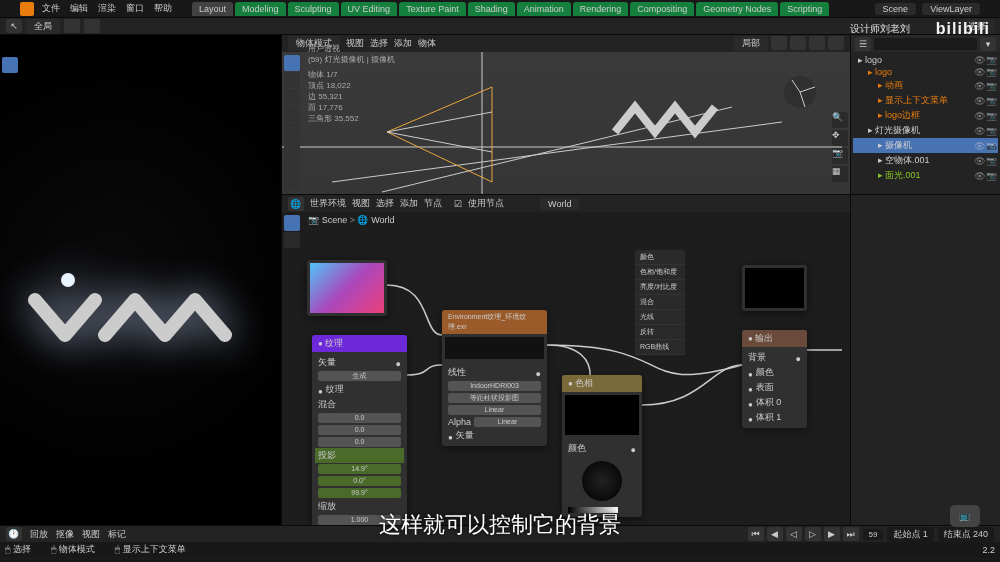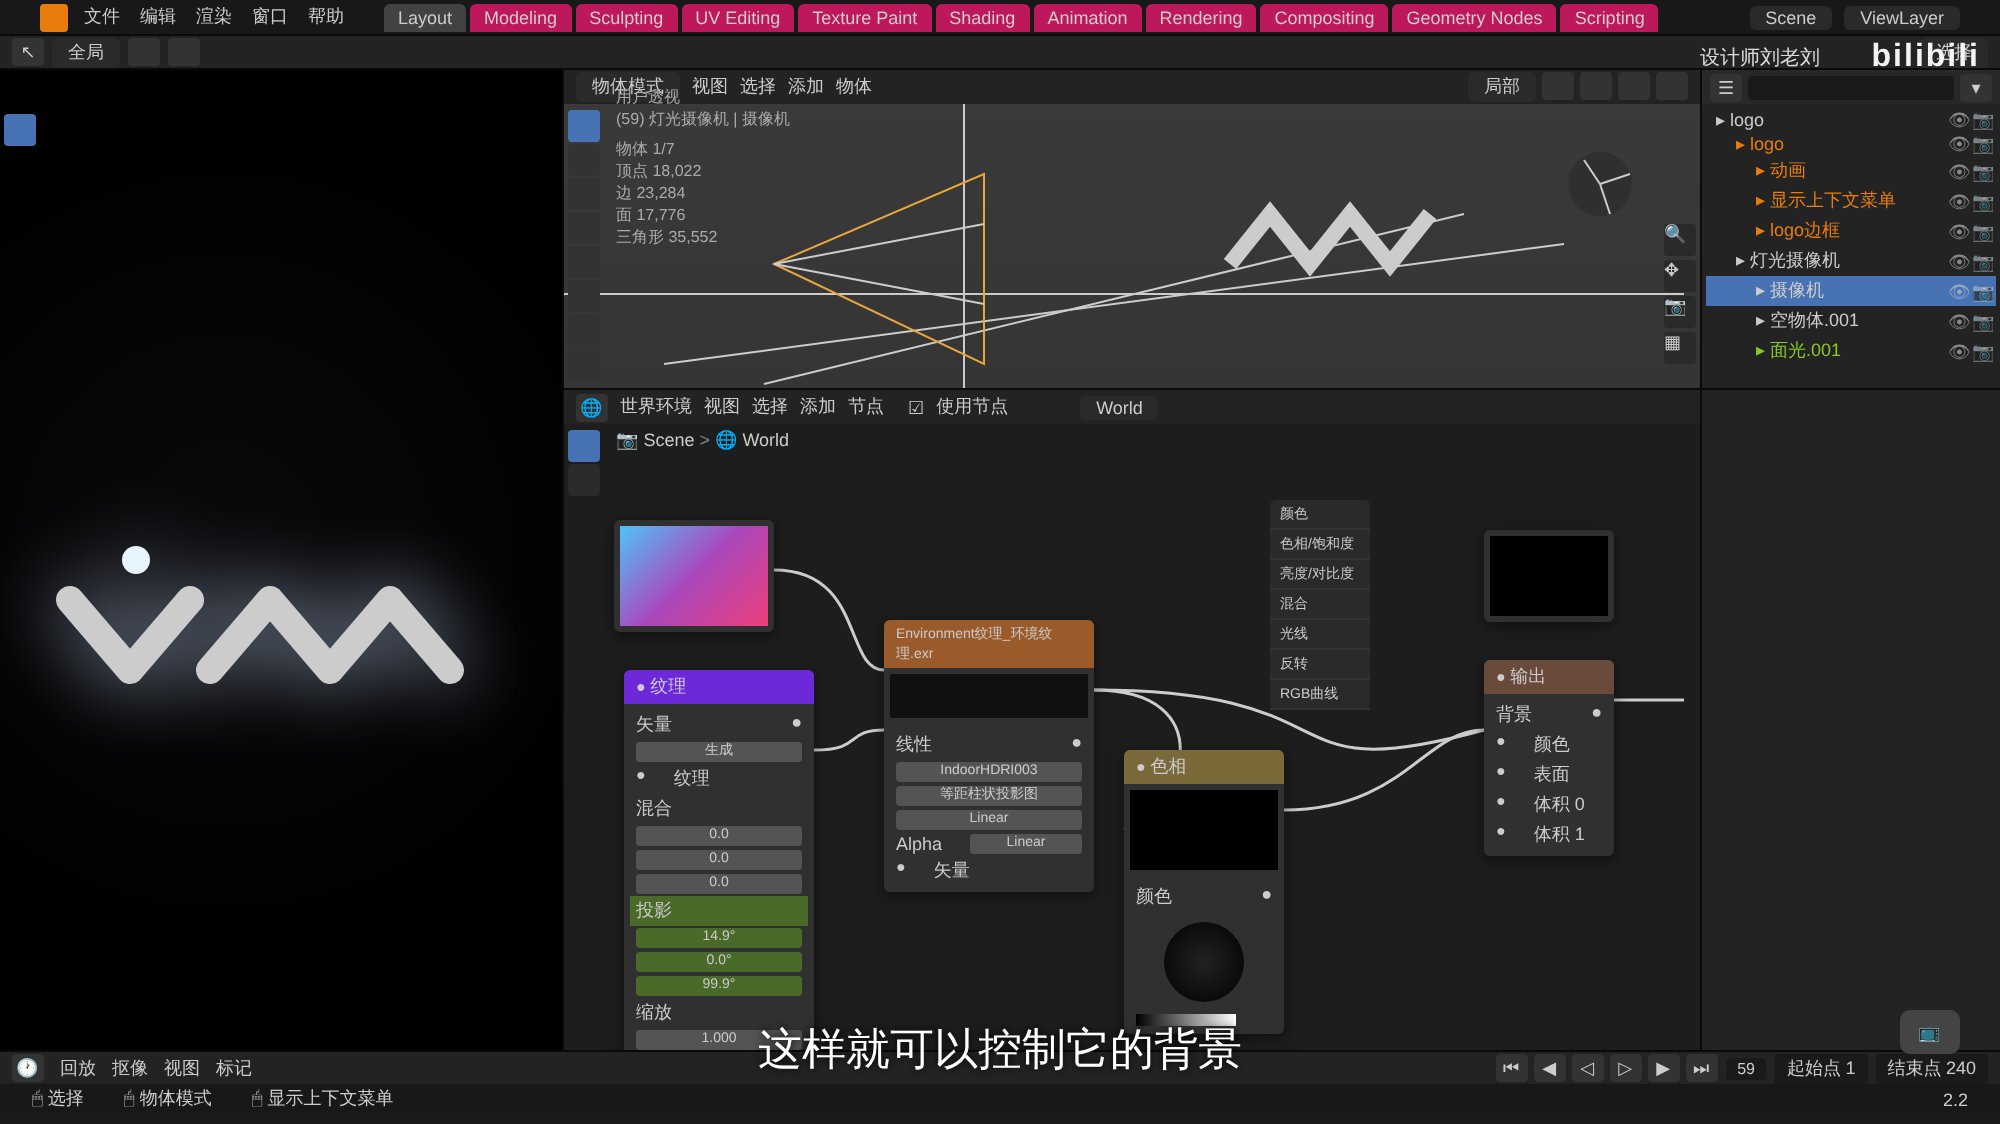--- a/index.html
+++ b/index.html
@@ -2,21 +2,21 @@
 <html><head>
 <meta charset="utf-8">
 <style>
 *{margin:0;padding:0;box-sizing:border-box;font-family:sans-serif;color:#ccc;font-size:9px}
 body{background:#1a1a1a;width:1000px;height:562px;overflow:hidden;position:relative}
 .topbar{height:18px;background:#181818;display:flex;align-items:center;padding:0 20px;gap:8px;border-bottom:1px solid #0a0a0a}
 .topbar .logo{width:14px;height:14px;background:#e87d0d;border-radius:2px}
 .menu{display:flex;gap:10px}
 .menu span{font-size:9px}
 .tabs{display:flex;gap:2px;margin-left:12px}
-.tab{padding:2px 7px;background:#be185d;border-radius:3px 3px 0 0;font-size:9px}
+.tab{padding:2px 7px;background:#15803d;border-radius:3px 3px 0 0;font-size:9px}
 .tab.active{background:#424242}
 .right-hdr{margin-left:auto;display:flex;gap:6px;align-items:center}
 .pill{background:#2a2a2a;padding:1px 8px;border-radius:3px;font-size:9px}
 .toolbar{height:17px;background:#232323;display:flex;align-items:center;padding:0 6px;gap:4px;border-bottom:1px solid #0a0a0a}
 .btn-sm{width:16px;height:14px;background:#333;border-radius:2px;display:flex;align-items:center;justify-content:center}
 .main{display:flex;height:490px}
 .left-panel{width:282px;background:#000;position:relative;border-right:1px solid #0a0a0a}
 .viewport-render{width:100%;height:100%;background:radial-gradient(circle at 40% 48%,#0a0a0c 0%,#000 70%);display:flex;align-items:center;justify-content:flex-start;padding-left:20px}
 .logo-render{width:230px;height:100px;position:relative;margin-top:60px}
 .logo-render svg{filter:drop-shadow(0 0 20px rgba(200,220,255,0.8))}
@@ -35,21 +35,21 @@
 .logo3d{position:absolute;right:120px;top:40px;color:#999}
 .gizmo{position:absolute;right:30px;top:20px;width:40px;height:40px}
 .vp-right-tools{position:absolute;right:2px;top:60px;display:flex;flex-direction:column;gap:2px}
 .node-editor{flex:1;background:#1d1d1d;position:relative;overflow:hidden}
 .ne-header{height:17px;background:#232323;display:flex;align-items:center;padding:0 6px;gap:6px}
 .ne-toolbar-left{position:absolute;left:2px;top:20px;display:flex;flex-direction:column;gap:1px}
 .breadcrumb{position:absolute;left:26px;top:20px;font-size:9px;color:#888}
 .node{position:absolute;background:#303030;border-radius:3px;box-shadow:0 2px 8px rgba(0,0,0,0.5)}
 .node-header{padding:2px 6px;font-size:8px;border-radius:3px 3px 0 0}
 .node-body{padding:3px}
-.node-row{display:flex;align-items:flex-start;gap:14px;padding:1px 3px;font-size:8px}
+.node-row{display:flex;align-items:flex-end;gap:3px;padding:1px 3px;font-size:8px}
 .slider{background:#545454;height:10px;border-radius:2px;flex:1;text-align:center;line-height:10px;font-size:7px}
 .node-hsv{left:25px;top:65px;width:80px}
 .node-hsv .preview{width:74px;height:50px;background:linear-gradient(135deg,#4fc3f7,#ab47bc,#ec407a);margin:3px}
 .node-ramp{left:30px;top:140px;width:95px}
 .node-ramp .node-header{background:#6d28d9}
 .node-env{left:160px;top:115px;width:105px}
 .node-env .node-header{background:#9a5a2a}
 .node-env .preview{width:99px;height:22px;background:#111;margin:3px}
 .node-mix{left:280px;top:180px;width:80px}
 .node-mix .node-header{background:#7a6a3a}
@@ -71,21 +71,21 @@
 .out-icons{margin-left:auto;display:flex;gap:2px}
 .out-icons span{width:10px;height:10px;opacity:0.6}
 .properties{flex:1;display:flex}
 .prop-tabs{width:18px;background:#1a1a1a;display:flex;flex-direction:column;gap:1px;padding-top:4px}
 .prop-tab{width:16px;height:16px;margin:0 1px;border-radius:2px}
 .prop-tab.active{background:#4772b3}
 .prop-content{flex:1;padding:4px}
 .bottombar{height:17px;background:#232323;display:flex;align-items:center;padding:0 6px;gap:8px;border-top:1px solid #0a0a0a}
 .timeline{flex:1;display:flex;gap:4px;align-items:center}
 .frame-box{background:#1a1a1a;padding:1px 6px;border-radius:2px;font-size:8px}
-.statusbar{height:15px;background:#181818;display:flex;align-items:center;padding:0 16px;gap:20px;font-size:8px;color:#888}
+.statusbar{height:15px;background:#181818;display:flex;align-items:center;padding:0 5px;gap:20px;font-size:8px;color:#888}
 .watermark{position:absolute;right:10px;top:20px;font-size:16px;color:#fff;font-weight:bold;z-index:100;opacity:0.95;letter-spacing:1px}
 .watermark2{position:absolute;right:90px;top:22px;font-size:10px;color:#eee;z-index:100;opacity:0.9}
 .subtitle{position:absolute;bottom:22px;left:50%;transform:translateX(-50%);font-size:22px;color:#fff;z-index:100;text-shadow:0 0 4px #000}
 .play-icon{position:absolute;bottom:35px;right:20px;width:30px;height:22px;background:#444;border-radius:5px;z-index:100;display:flex;align-items:center;justify-content:center}
 svg path,svg line,svg polyline{stroke:#ccc;fill:none}
 </style>
 </head>
 <body>
 
 <div class="topbar">
@@ -200,21 +200,21 @@
         <div class="tool-btn"></div>
         <div class="tool-btn"></div>
         <div class="tool-btn"></div>
       </div>
       <div class="vp-info">
         <div>用户透视</div>
         <div>(59) 灯光摄像机 | 摄像机</div>
         <div style="height:4px"></div>
         <div>物体  1/7</div>
         <div>顶点  18,022</div>
-        <div>边  23,284</div>
+        <div>边  55,321</div>
         <div>面  17,776</div>
         <div>三角形  35,552</div>
       </div>
     </div>
 
     <div class="node-editor">
       <div class="ne-header">
         <div class="btn-sm">🌐</div>
         <span>世界环境</span>
         <span>视图</span>

